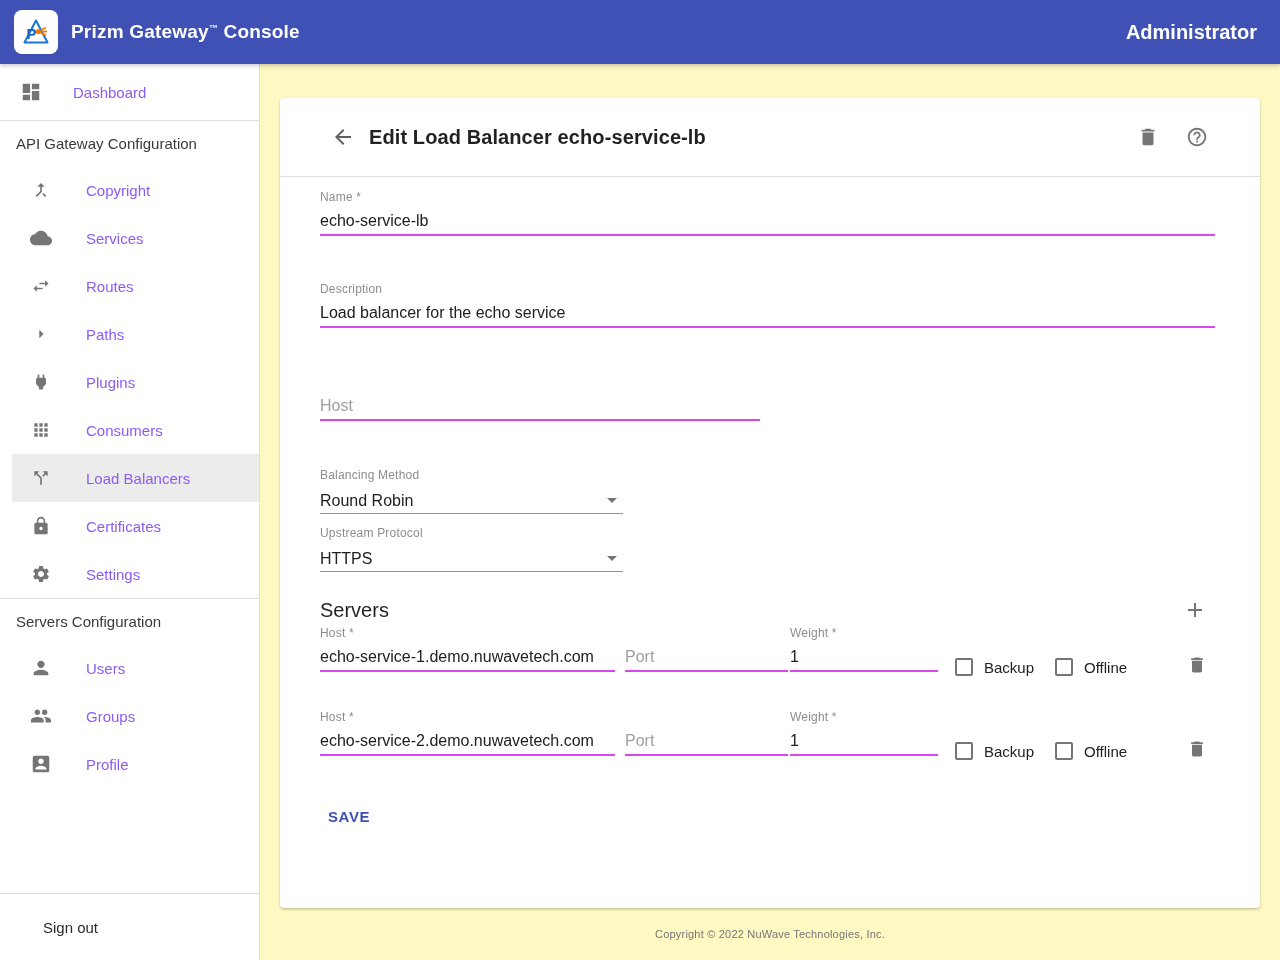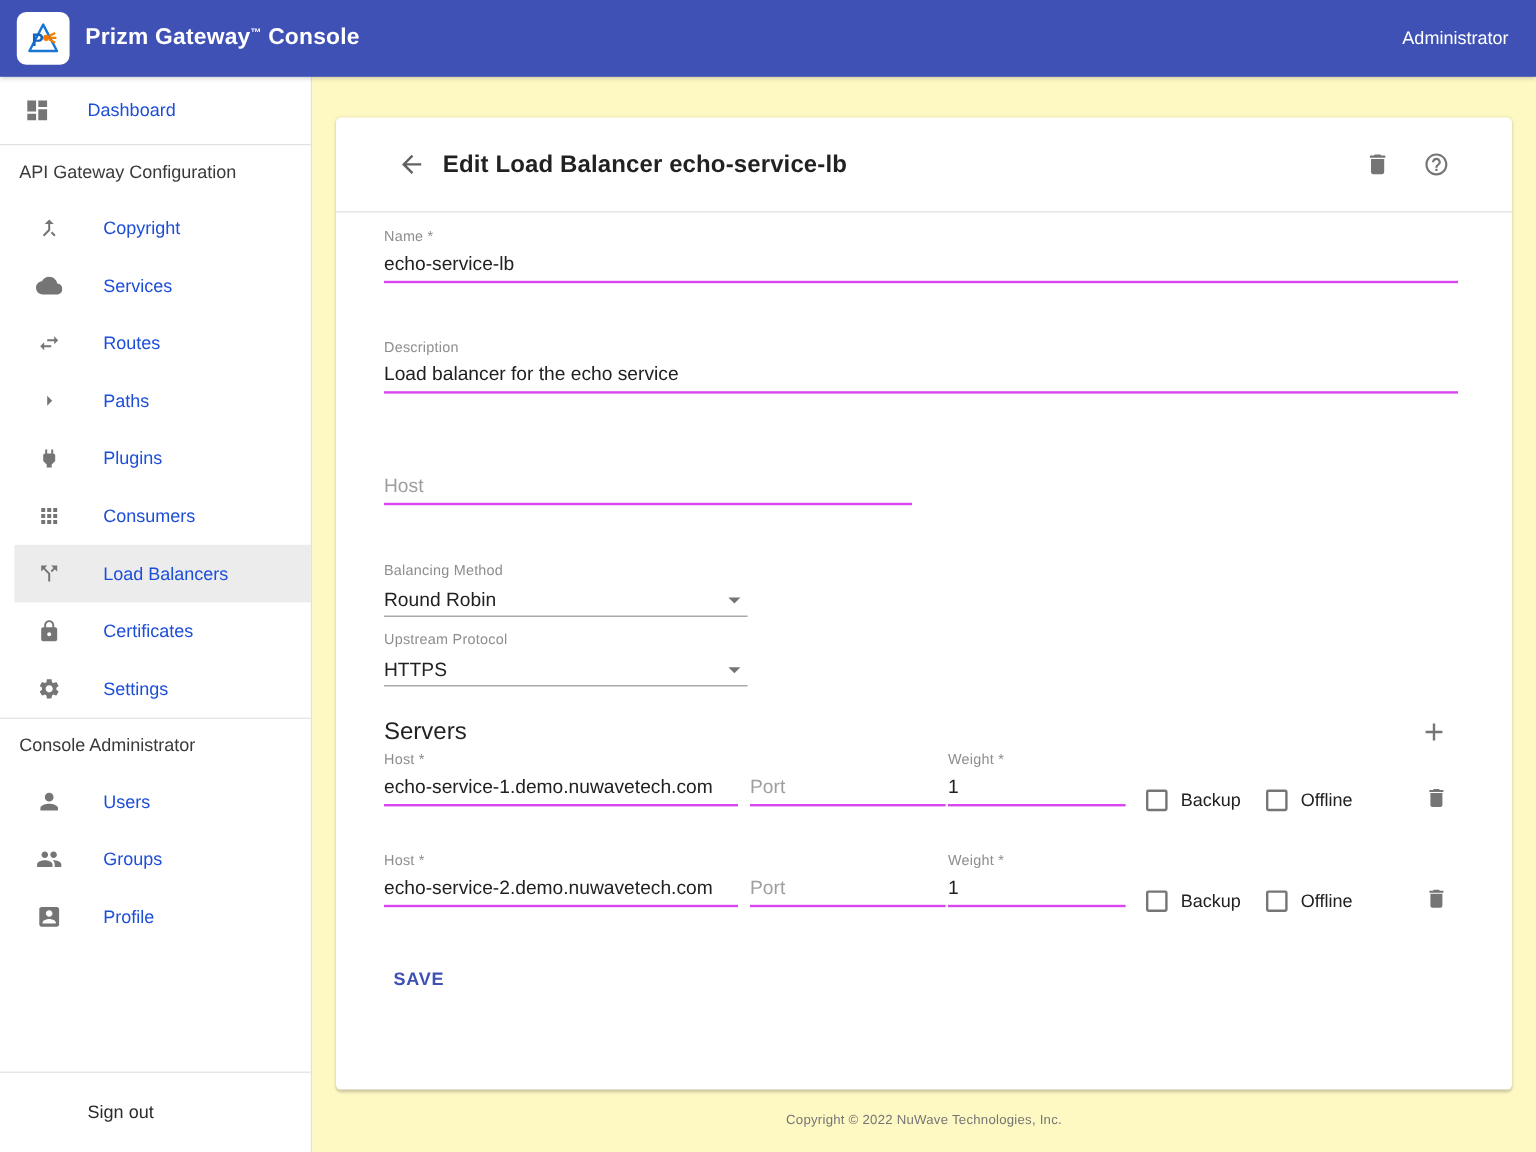--- a/index.html
+++ b/index.html
@@ -16,44 +16,44 @@
     height:64px; flex:0 0 64px; background:#3f51b5; color:#fff;
     display:flex; align-items:center; padding:0 23px 0 14px; z-index:5;
     box-shadow:0 2px 4px rgba(0,0,0,0.2);
   }
   .logo-box {
     width:44px; height:44px; background:#fff; border-radius:8px;
     display:flex; align-items:center; justify-content:center; flex:0 0 44px;
   }
   .appbar-title { margin-left:13px; font-size:19px; font-weight:700; letter-spacing:0.2px; }
   .appbar-title sup { font-size:9px; font-weight:700; vertical-align:super; }
-  .appbar-user { margin-left:auto; font-size:15px; font-weight:400; cursor:pointer; }
+  .appbar-user { margin-left:auto; font-size:20px; font-weight:700; cursor:pointer; }
 
   .body-row { flex:1; display:flex; min-height:0; }
 
   
   .sidebar {
     width:260px; flex:0 0 260px; background:#fff; border-right:1px solid #e0e0e0;
     display:flex; flex-direction:column;
   }
   .nav-item {
     display:flex; align-items:center; height:48px; cursor:pointer;
-    padding-left:29px; font-size:15px; color:#1d4ed8;
+    padding-left:29px; font-size:15px; color:#8b5cf6;
   }
   .nav-item .nav-label { margin-left:33px; }
   .nav-item.selected { background:#ececec; margin-left:12px; padding-left:17px; }
   .nav-item.wide { height:56px; padding-left:19px; }
   .nav-item.wide .nav-label { margin-left:30px; font-size:15px; }
   .nav-icon { width:24px; height:24px; display:flex; align-items:center; justify-content:center; flex:0 0 24px; }
   .nav-icon svg { fill:#757575; }
   .divider { height:0; border-bottom:1px solid #e0e0e0; }
   .section-label { padding:14px 16px 10px 16px; font-size:15px; color:#3a3a3a; height:45px; }
   .sidebar-spacer { flex:1; }
   .signout-row { height:66px; display:flex; align-items:center; padding-left:19px; cursor:pointer; font-size:15px; color:#2b2b2b; }
-  .signout-row .nav-label { margin-left:30px; }
+  .signout-row .nav-label { }
   .signout-row svg { fill:none; stroke:none; }
 
   
   .main { flex:1; background:#fef9c3; display:flex; flex-direction:column; min-width:0; }
   .card {
     margin:34px 20px 0 20px; height:810px; background:#fff; border-radius:4px;
     box-shadow:0 1px 3px rgba(0,0,0,0.18), 0 2px 2px rgba(0,0,0,0.08);
     overflow:hidden; display:flex; flex-direction:column;
   }
   .card-header {
@@ -218,21 +218,21 @@
       <div class="nav-item">
         <span class="nav-icon">
           <svg width="20" height="20" viewBox="0 0 24 24">
               <path d="M19.14 12.94c.04-.3.06-.61.06-.94 0-.32-.02-.64-.07-.94l2.03-1.58c.18-.14.23-.41.12-.61l-1.92-3.32c-.12-.22-.37-.29-.59-.22l-2.39.96c-.5-.38-1.03-.7-1.62-.94l-.36-2.54c-.04-.24-.24-.41-.48-.41h-3.84c-.24 0-.43.17-.47.41l-.36 2.54c-.59.24-1.13.57-1.62.94l-2.39-.96c-.22-.08-.47 0-.59.22L2.74 8.87c-.12.21-.08.47.12.61l2.03 1.58c-.05.3-.09.63-.09.94s.02.64.07.94l-2.03 1.58c-.18.14-.23.41-.12.61l1.92 3.32c.12.22.37.29.59.22l2.39-.96c.5.38 1.03.7 1.62.94l.36 2.54c.05.24.24.41.48.41h3.84c.24 0 .44-.17.47-.41l.36-2.54c.59-.24 1.13-.56 1.62-.94l2.39.96c.22.08.47 0 .59-.22l1.92-3.32c.12-.22.07-.47-.12-.61l-2.01-1.58zM12 15.6c-1.98 0-3.6-1.62-3.6-3.6s1.62-3.6 3.6-3.6 3.6 1.62 3.6 3.6-1.62 3.6-3.6 3.6z"></path>
             </svg>
         </span>
         <span class="nav-label">Settings</span>
       </div>
 
       <div class="divider"></div>
-      <div class="section-label">Console Administrator</div>
+      <div class="section-label">Servers Configuration</div>
 
       <div class="nav-item">
         <span class="nav-icon">
           <svg width="22" height="22" viewBox="0 0 24 24">
               <path d="M12 12c2.21 0 4-1.79 4-4s-1.79-4-4-4-4 1.79-4 4 1.79 4 4 4zm0 2c-2.67 0-8 1.34-8 4v2h16v-2c0-2.66-5.33-4-8-4z"></path>
             </svg>
         </span>
         <span class="nav-label">Users</span>
       </div>
       <div class="nav-item">

